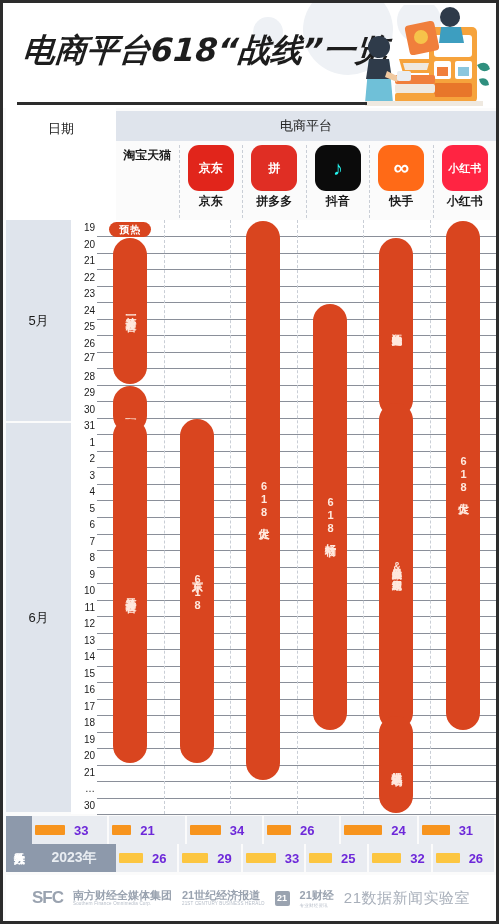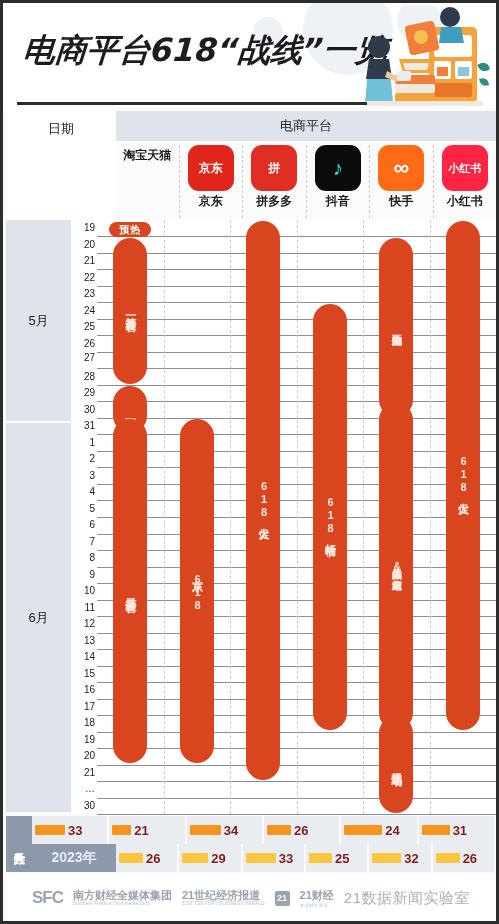--- a/index.html
+++ b/index.html
@@ -179,21 +179,21 @@
     flex: 1 1 0; position: relative;
     background: #e9ecf1;
     border-right: 2px solid #fbfbfb;
     display: flex; align-items: center;
     padding-left: 3px;
   }
   .sum-bar { height: 10px; border-radius: 1px; }
   .sum-bar.y2024 { background: #f7941e; }
   .sum-bar.y2023 { background: #fcc641; }
   .sum-num {
-    margin-left: 3px; font-size: 13px; font-weight: bold; color: #7f1d1d;
+    margin-left: 9px; font-size: 13px; font-weight: bold; color: #6d28d9;
     font-family: "Liberation Sans", sans-serif;
   }
 
   
   .footer {
     position: absolute; left: 3px; top: 872px;
     width: 490px; height: 46px;
     background: #ffffff;
     display: flex; align-items: center; justify-content: center;
     gap: 10px;

